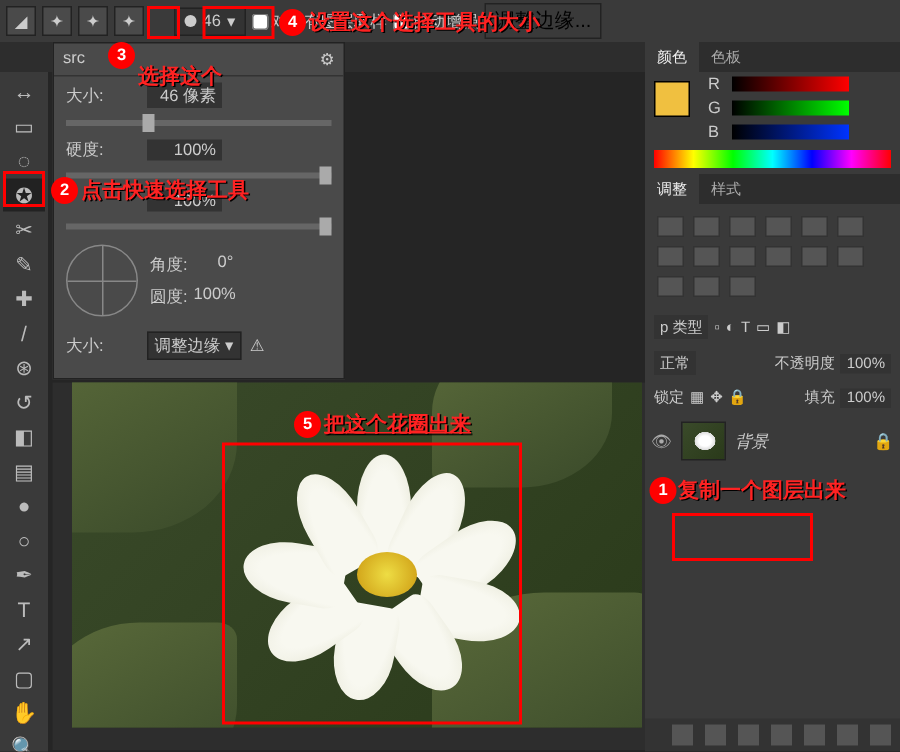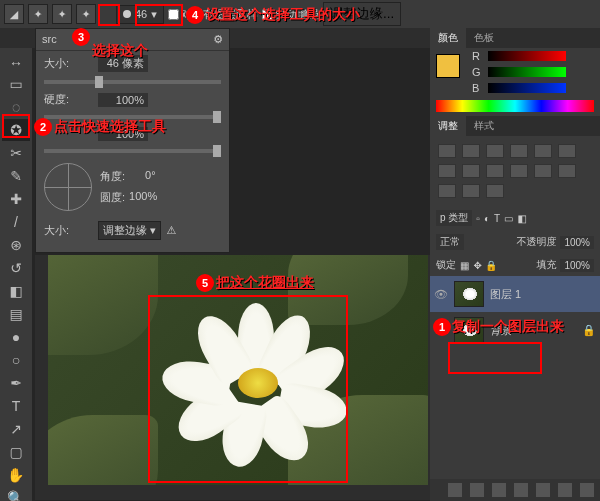--- a/index.html
+++ b/index.html
@@ -260,25 +260,20 @@
       <span class="sel">100%</span>
     </div>
     <div class="opts">
       <span>锁定</span>
       <span>▦</span>
       <span>✥</span>
       <span>🔒</span>
       <span style="margin-left:auto">填充</span>
       <span class="sel">100%</span>
     </div>
-    <div class="layer" style="background:#4a5a7a;">
-      <span class="eye">👁</span>
-      <div class="thumb"></div>
-      <span>图层 1</span>
-    </div>
     <div class="layer">
       <span class="eye">👁</span>
       <div class="thumb"></div>
       <span style="font-style:italic;">背景</span>
       <span style="margin-left:auto">🔒</span>
     </div>
     <div class="bottom-icons">
       <div class="bi"></div>
       <div class="bi"></div>
       <div class="bi"></div>

